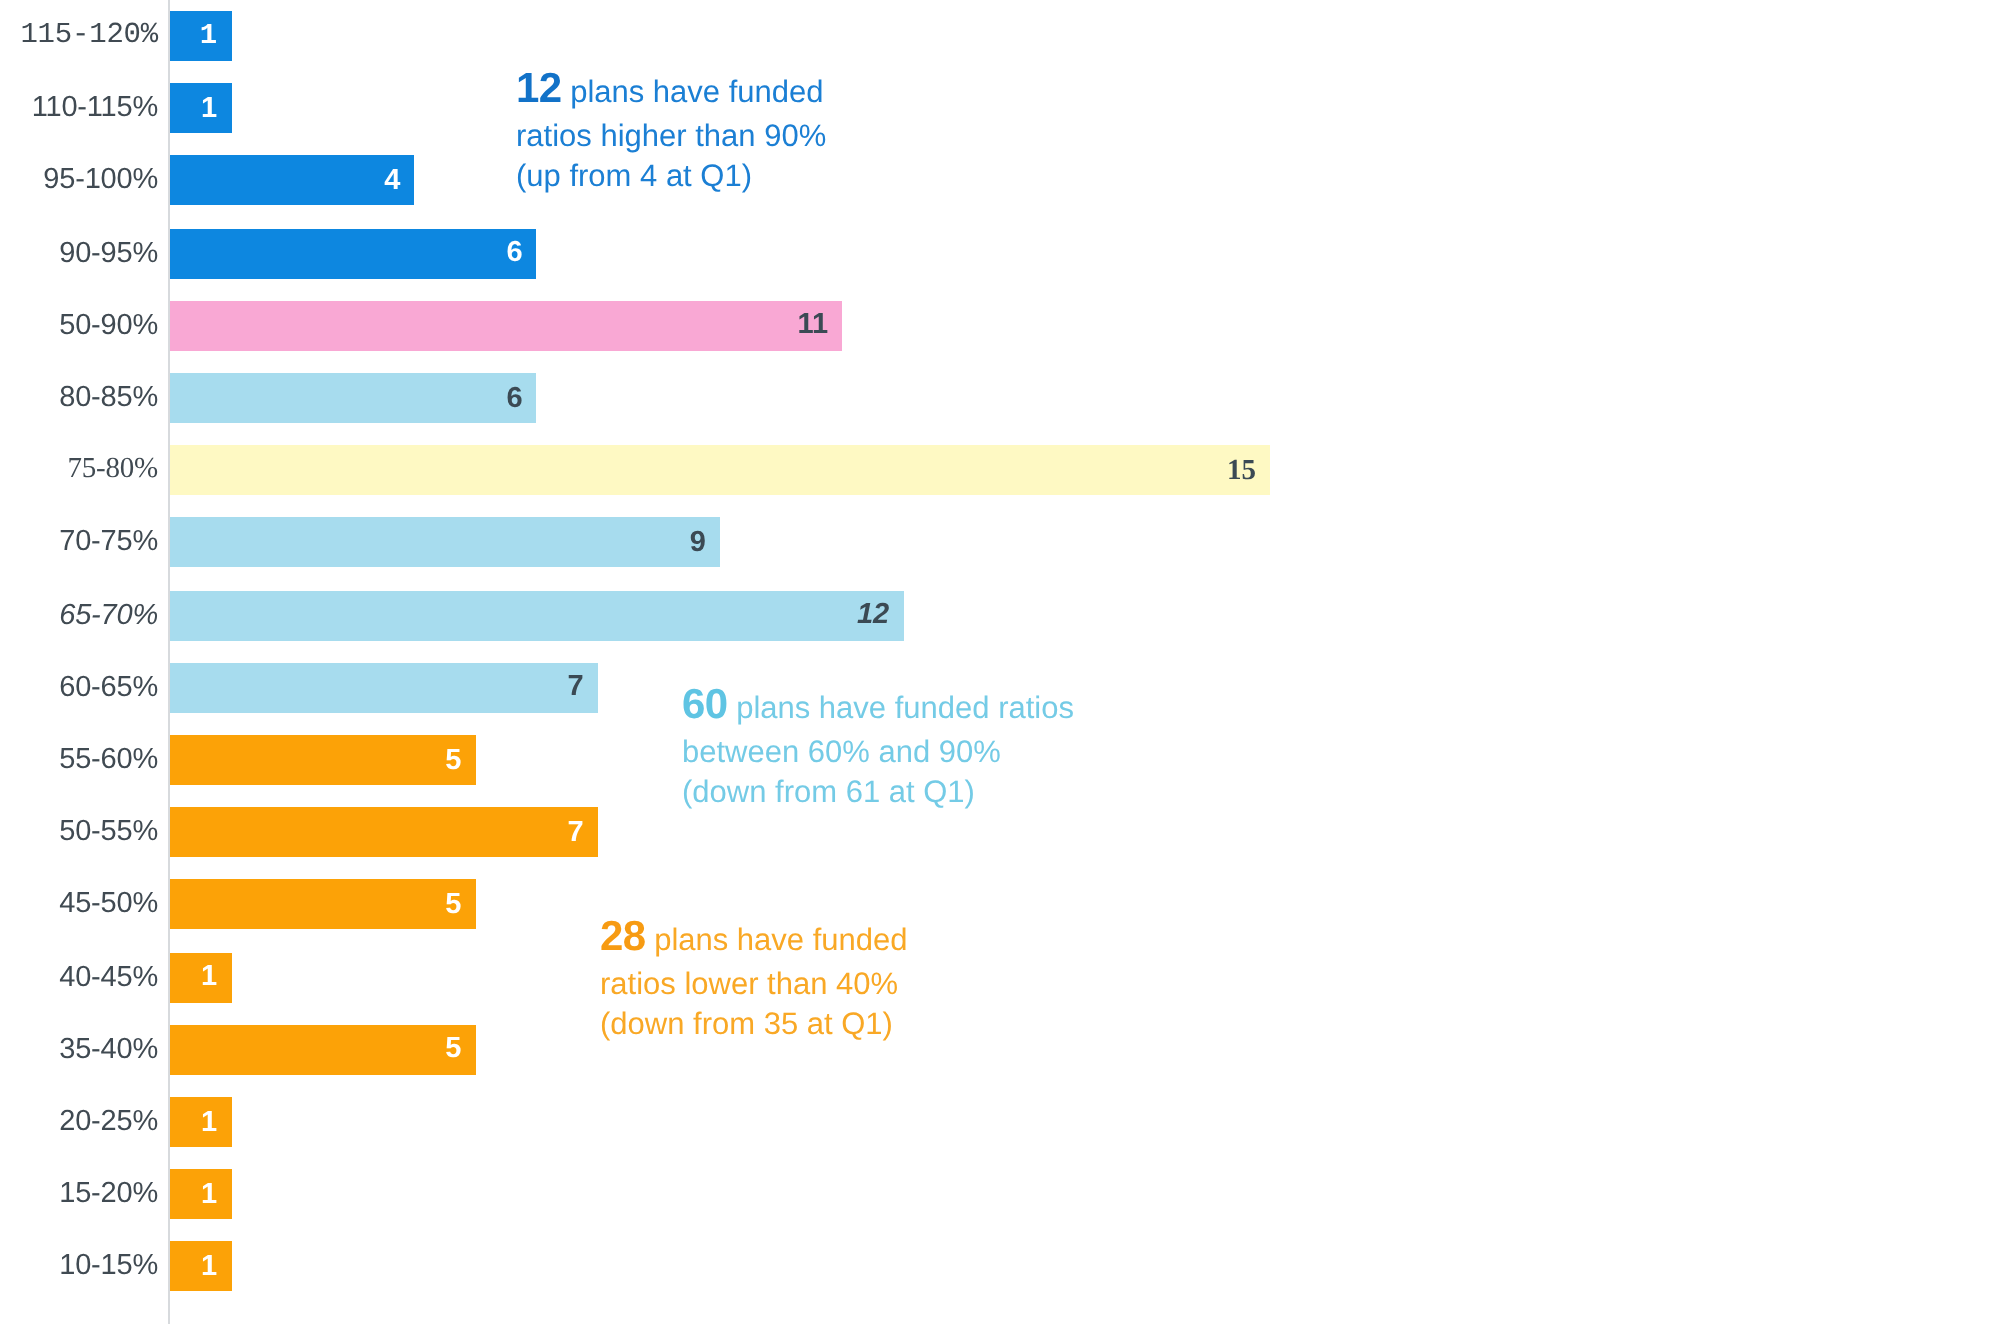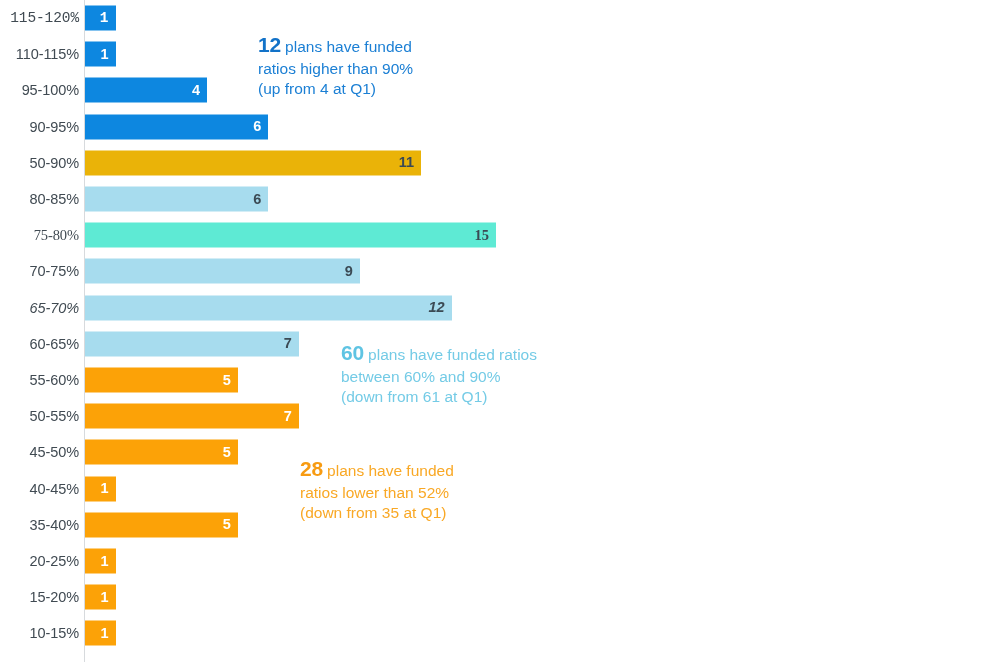--- a/index.html
+++ b/index.html
@@ -117,33 +117,33 @@
         </div>
       </div>
       <div class="row" style="top: 108.6px;">
         <div class="cat-label">90-95%</div>
         <div class="bar" style="width: 183.3px; background: rgb(13, 135, 224);">
           <span class="bar-value v-light">6</span>
         </div>
       </div>
       <div class="row" style="top: 144.8px;">
         <div class="cat-label">50-90%</div>
-        <div class="bar" style="width: 336.05px; background: #eab308;">
+        <div class="bar" style="width: 336.05px; background: #f9a8d4;">
           <span class="bar-value v-dark">11</span>
         </div>
       </div>
       <div class="row" style="top: 181px;">
         <div class="cat-label">80-85%</div>
         <div class="bar" style="width: 183.3px; background: rgb(167, 220, 238);">
           <span class="bar-value v-dark">6</span>
         </div>
       </div>
       <div class="row" style="top: 217.2px; font-family: Liberation Serif, serif;">
         <div class="cat-label">75-80%</div>
-        <div class="bar" style="width: 411px; background: #5eead4;">
+        <div class="bar" style="width: 550px; background: #fef9c3;">
           <span class="bar-value v-dark">15</span>
         </div>
       </div>
       <div class="row" style="top: 253.4px;">
         <div class="cat-label">70-75%</div>
         <div class="bar" style="width: 274.95px; background: rgb(167, 220, 238);">
           <span class="bar-value v-dark">9</span>
         </div>
       </div>
       <div class="row" style="top: 289.6px; font-style: italic;">
@@ -215,17 +215,17 @@
   </div>
 
   <div class="annotation" id="annotation-mid">
     <span class="ln"><span class="big">60</span><span> plans have funded ratios</span></span>
     <span class="ln">between 60% and 90%</span>
     <span class="ln">(down from 61 at Q1)</span>
   </div>
 
   <div class="annotation" id="annotation-low">
     <span class="ln"><span class="big">28</span><span> plans have funded</span></span>
-    <span class="ln">ratios lower than 52%</span>
+    <span class="ln">ratios lower than 40%</span>
     <span class="ln">(down from 35 at Q1)</span>
   </div>
 
 </div>
 
 </body></html>

